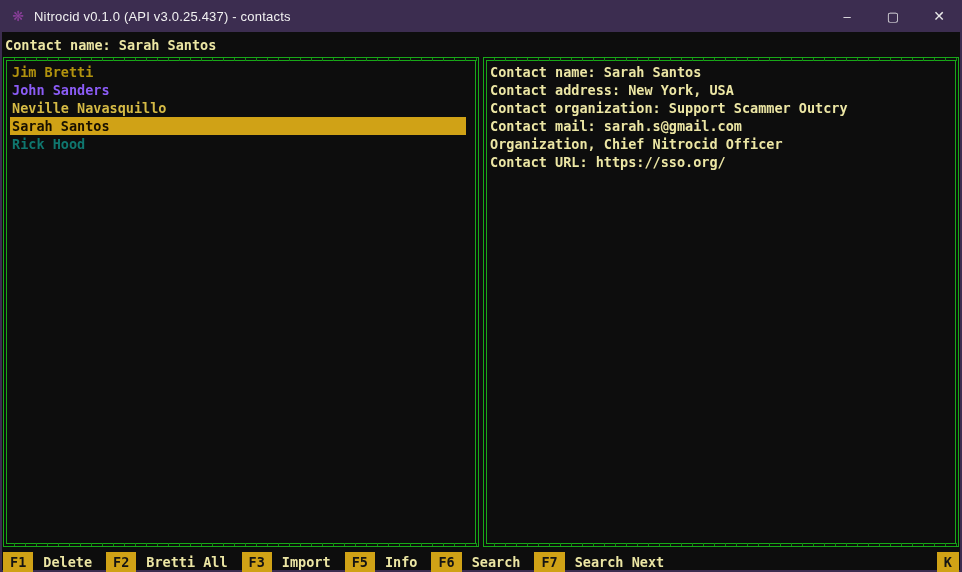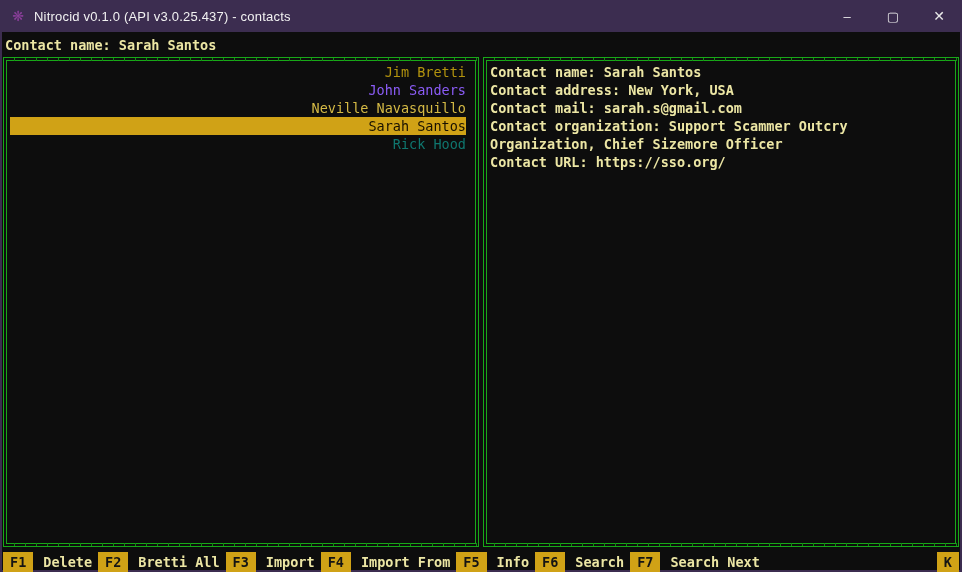--- a/index.html
+++ b/index.html
@@ -67,38 +67,38 @@
     background-position:0 0,0 100%;
     background-repeat:no-repeat;
   }
   .panel-left  { flex:0 0 476px; }
   .panel-right { flex:1; }
 
   
   .contact-list { position:relative; z-index:1; }
   .row {
     height:18px; line-height:18px;
-    font-size:13.5px; font-weight:normal;
+    font-size:13.5px; font-weight:bold;
     padding-left:2px; margin-right:6px;
-    white-space:pre; cursor:default;text-align:right;
+    white-space:pre; cursor:default;
   }
   .row.selected { background:var(--gold); color:#181000; }
 
   
   .details { position:relative; z-index:1; }
   .dline {
     height:18px; line-height:18px;
     font-size:13.5px; font-weight:bold;
     color:var(--pale); white-space:pre;
   }
 
   
   .fkeys {
     margin-top:5px; height:20px; flex:0 0 20px;
-    display:flex; gap:6px;
+    display:flex; gap:14px;
     padding:0 1px;
     font-size:13.5px; font-weight:bold;
   }
   .fkey-group { display:flex; align-items:center; cursor:default; }
   .fkey-badge {
     background:var(--gold); color:#141414;
     padding:0 7px; height:20px; line-height:20px; display:inline-block;
   }
   .fkey-label { color:var(--pale); margin-left:10px; line-height:20px; white-space:pre; }
   .overflow-key {
@@ -131,46 +131,42 @@
           <div class="row" style="color: #8b5cf6;">John Sanders</div>
           <div class="row" style="color: rgb(213, 186, 69);">Neville Navasquillo</div>
           <div class="row selected">Sarah Santos</div>
           <div class="row" style="color: #0f766e;">Rick Hood</div>
         </div>
     </div>
     <div class="panel panel-right">
       <div class="details">
           <div class="dline">Contact name: Sarah Santos</div>
           <div class="dline">Contact address: New York, USA</div>
+          <div class="dline">Contact organization: Support Scammer Outcry</div>
           <div class="dline">Contact mail: sarah.s@gmail.com</div>
-          <div class="dline">Contact organization: Support Scammer Outcry</div>
-          <div class="dline">Organization, Chief Sizemore Officer</div>
+          <div class="dline">Organization, Chief Nitrocid Officer</div>
           <div class="dline">Contact URL: https://sso.org/</div>
         </div>
     </div>
   </div>
 
   <div class="fkeys">
       <div class="fkey-group">
         <span class="fkey-badge">F1</span>
         <span class="fkey-label">Delete</span>
       </div>
       <div class="fkey-group">
         <span class="fkey-badge">F2</span>
         <span class="fkey-label">Bretti All</span>
       </div>
       <div class="fkey-group">
         <span class="fkey-badge">F3</span>
         <span class="fkey-label">Import</span>
       </div>
       <div class="fkey-group">
-        <span class="fkey-badge">F4</span>
-        <span class="fkey-label">Import From</span>
-      </div>
-      <div class="fkey-group">
         <span class="fkey-badge">F5</span>
         <span class="fkey-label">Info</span>
       </div>
       <div class="fkey-group">
         <span class="fkey-badge">F6</span>
         <span class="fkey-label">Search</span>
       </div>
       <div class="fkey-group">
         <span class="fkey-badge">F7</span>
         <span class="fkey-label">Search Next</span>

